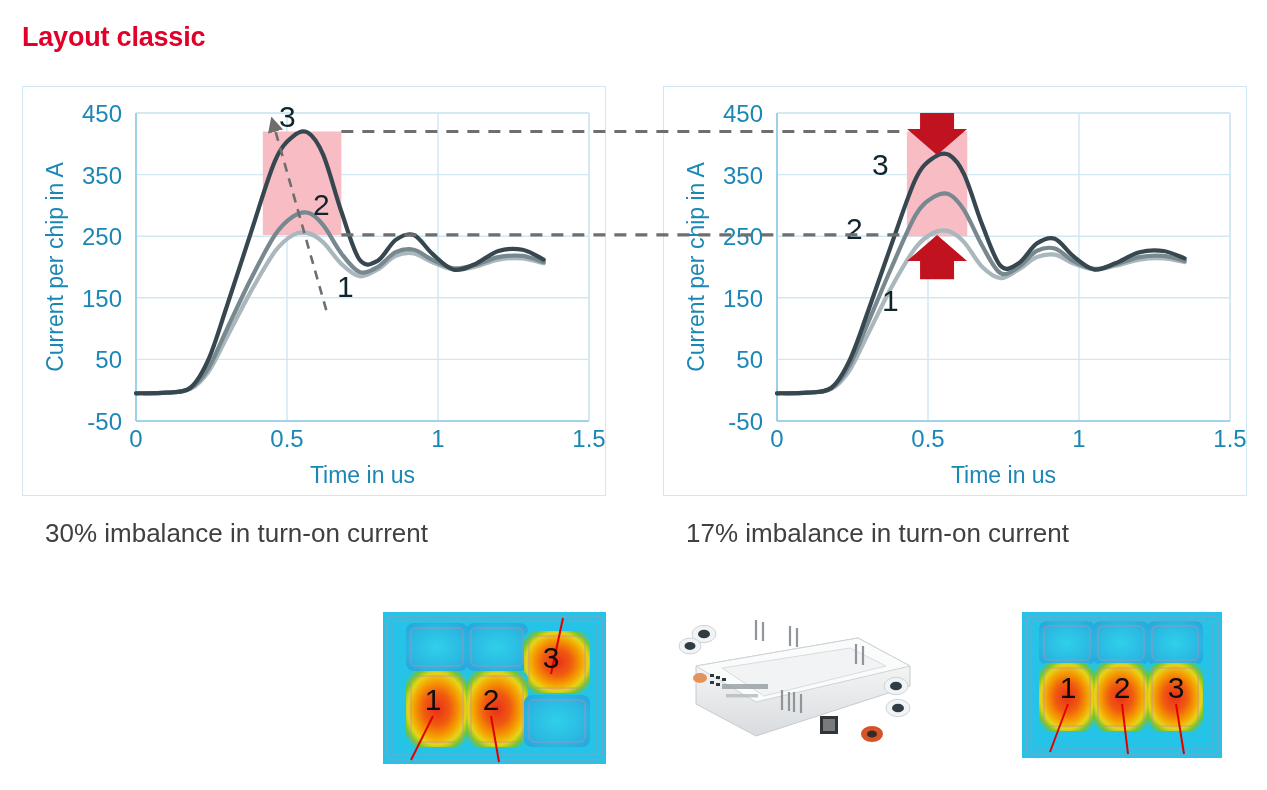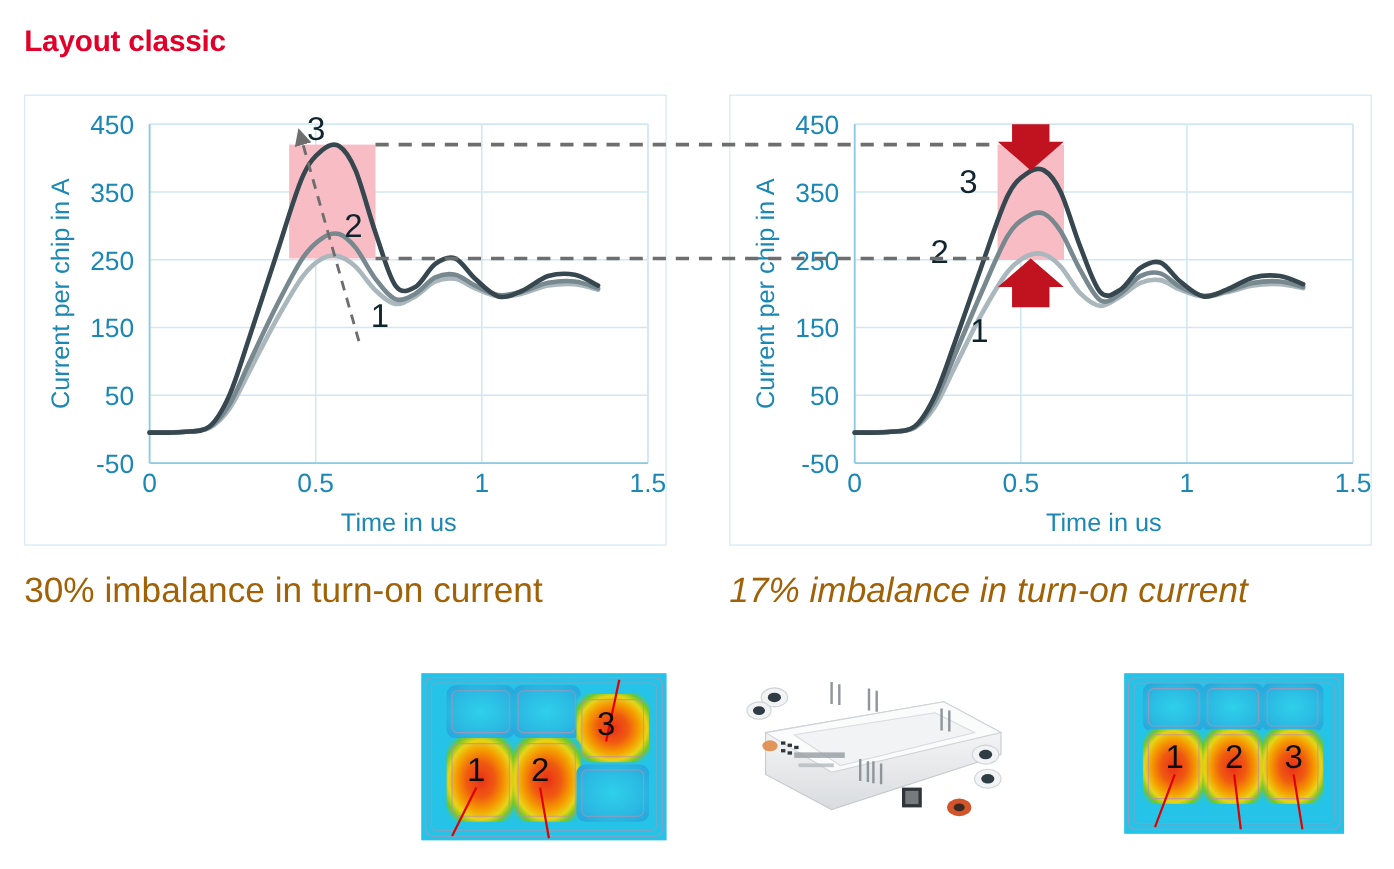--- a/index.html
+++ b/index.html
@@ -31,26 +31,27 @@
     background: #ffffff;
   }
   #frame-left  { left: 22px;  width: 584px; }
   #frame-right { left: 663px; width: 584px; }
 
   .chart-svg { position: absolute; left: 0; top: 0; }
 
   .caption {
     position: absolute;
     top: 518px;
-    font-size: 32px;
-    color: #a16207;
+    font-size: 26px;
+    color: #404040;
     white-space: nowrap;
+    margin-left: 23px;
   }
   #caption-left  { left: 22px; }
-  #caption-right { left: 663px; font-style: italic; }
+  #caption-right { left: 663px; }
 
   .thermal {
     position: absolute;
     top: 612px;
   }
   #thermal-left  { left: 383px; width: 223px; height: 152px; }
   #thermal-right { left: 1022px; width: 200px; height: 146px; }
   #module-photo  { position: absolute; left: 660px; top: 608px; width: 260px; height: 160px; }
 
   .connector-layer {

